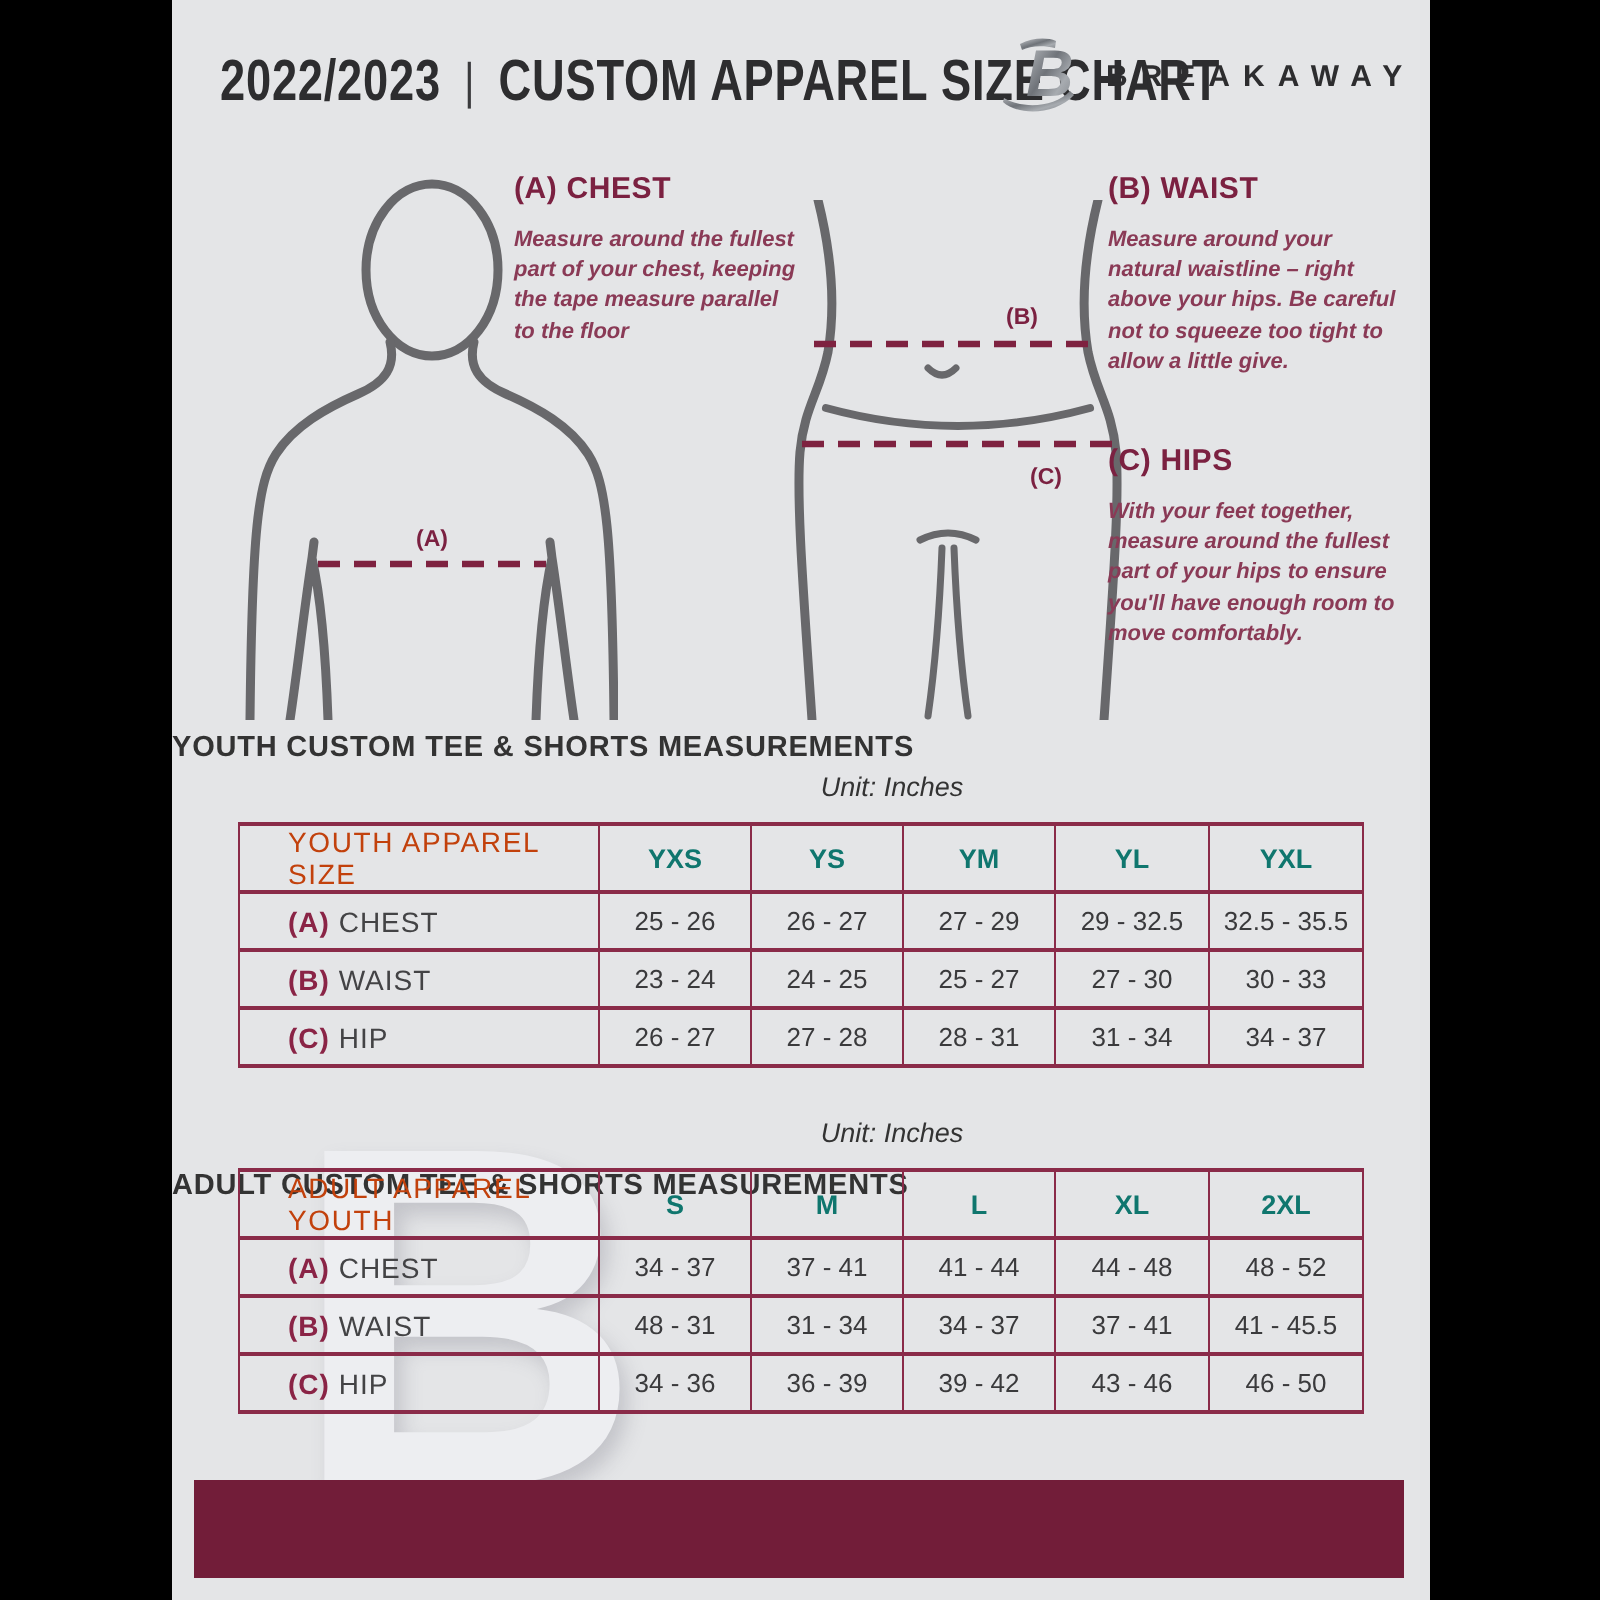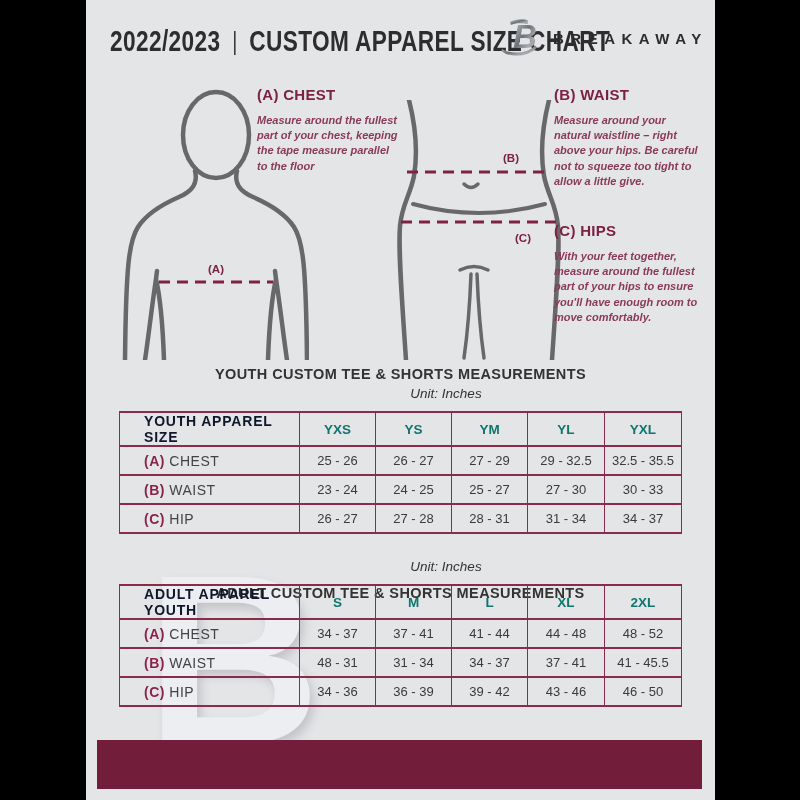--- a/index.html
+++ b/index.html
@@ -19,32 +19,32 @@
   .hdr-sep{font-weight:normal;font-size:25px;color:#3a3a3c;}
   .brand{position:absolute;left:414px;top:16px;display:flex;align-items:center;gap:9px;height:44px;}
   .brand-name{font-weight:bold;font-size:15px;letter-spacing:6.5px;color:#2d2d2f;white-space:nowrap;}
 
   
   .inst{position:absolute;}
   .inst-h{font-weight:bold;font-size:15px;color:#7b2141;letter-spacing:0.3px;margin:0 0 10px 0;}
   .inst-b{font-style:italic;font-size:11px;line-height:1.38;color:#8a3a56;margin:0;font-weight:bold;}
 
   
-  .sec-title{position:absolute;left:0;width:629px;text-align:center;font-weight:bold;
+  .sec-title{position:absolute;left:0;width:629px;font-weight:bold;
              font-size:14.5px;color:#333;letter-spacing:0.4px;}
   .sec-unit{position:absolute;left:0;width:720px;text-align:center;font-style:italic;
             font-size:13.5px;color:#333;}
 
   
   .size-table{position:absolute;left:33px;width:562px;border-collapse:collapse;table-layout:fixed;}
   .size-table td{border:1.5px solid #8a2b49;border-top-width:2px;border-bottom-width:2px;
                  height:27px;font-size:13px;color:#3a3a3c;text-align:center;padding:0;}
   .size-table td.lbl{text-align:left;padding-left:24px;font-size:14px;letter-spacing:0.5px;color:#434345;}
   .size-table tr.head td{font-weight:bold;font-size:13.5px;color:#0f766e;}
-  .size-table tr.head td.lbl{font-weight:bold;font-size:14px;color:#0f172a;letter-spacing:0.8px;}
+  .size-table tr.head td.lbl{font-weight:normal;font-size:14px;color:#c2410c;letter-spacing:0.8px;}
   .pfx{color:#8a2446;font-weight:bold;}
 
   
   .footer{position:absolute;left:11px;top:740px;width:605px;height:49px;background:#721d39;}
 
   .fig{position:absolute;}
   svg text{font-family:"Liberation Sans",sans-serif;}
 </style>
 </head>
 <body>

